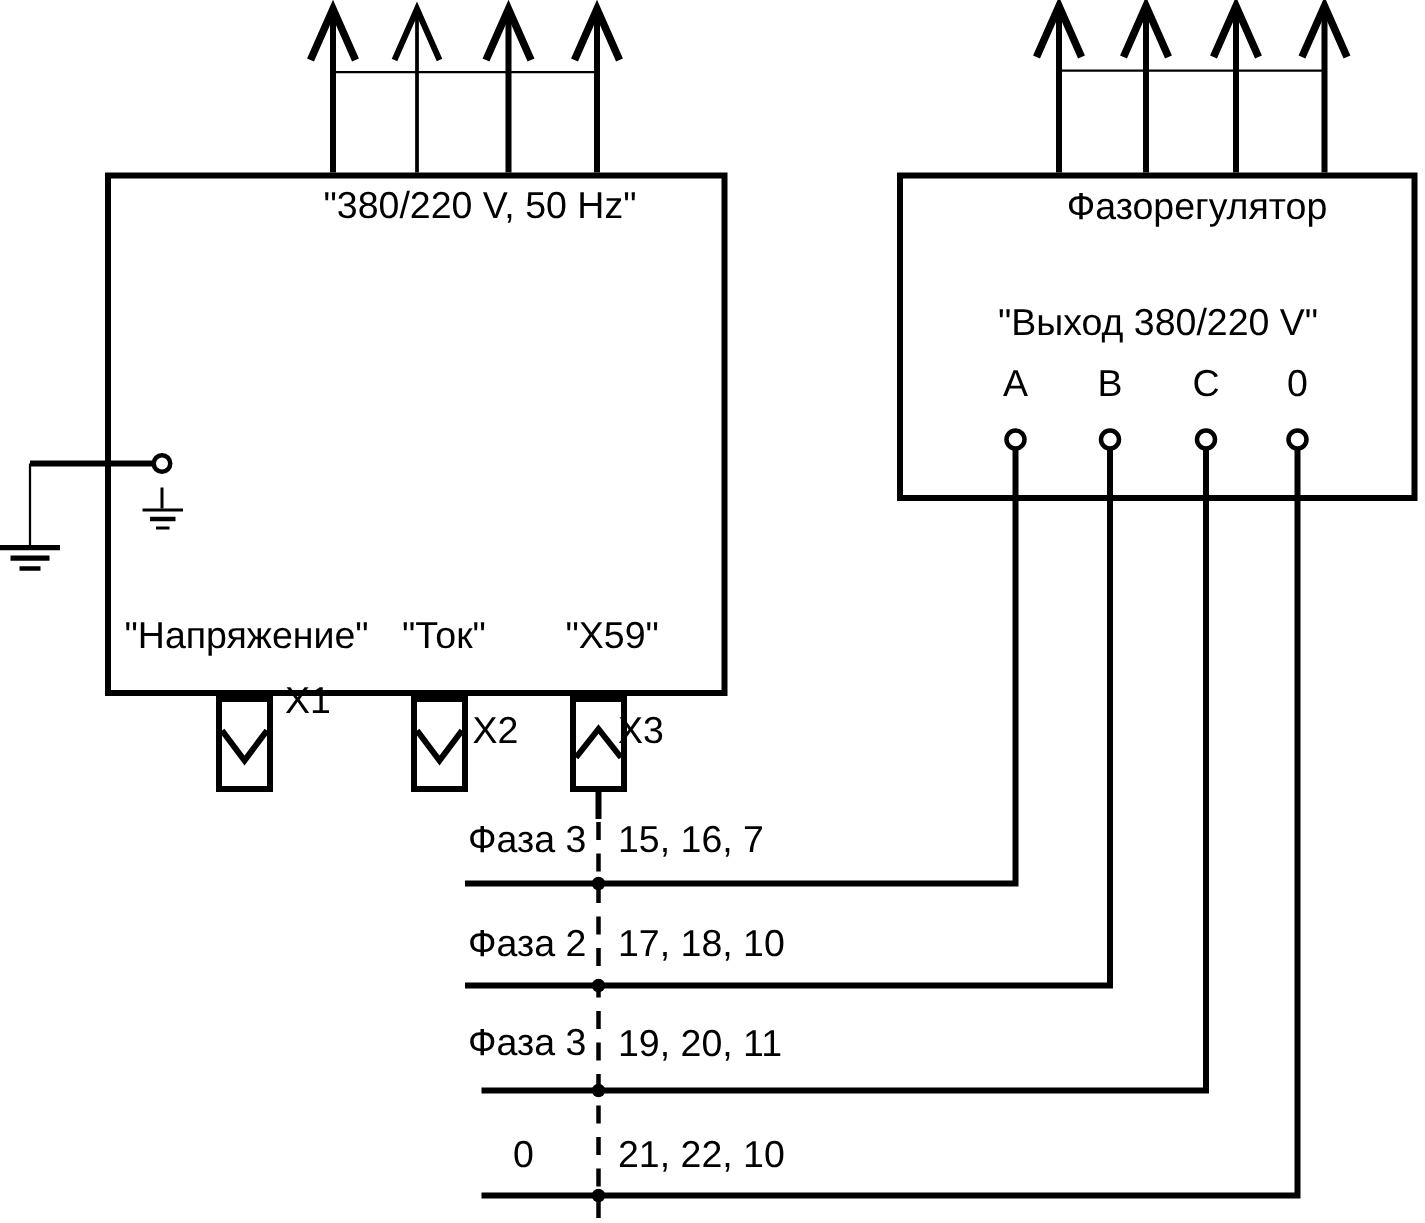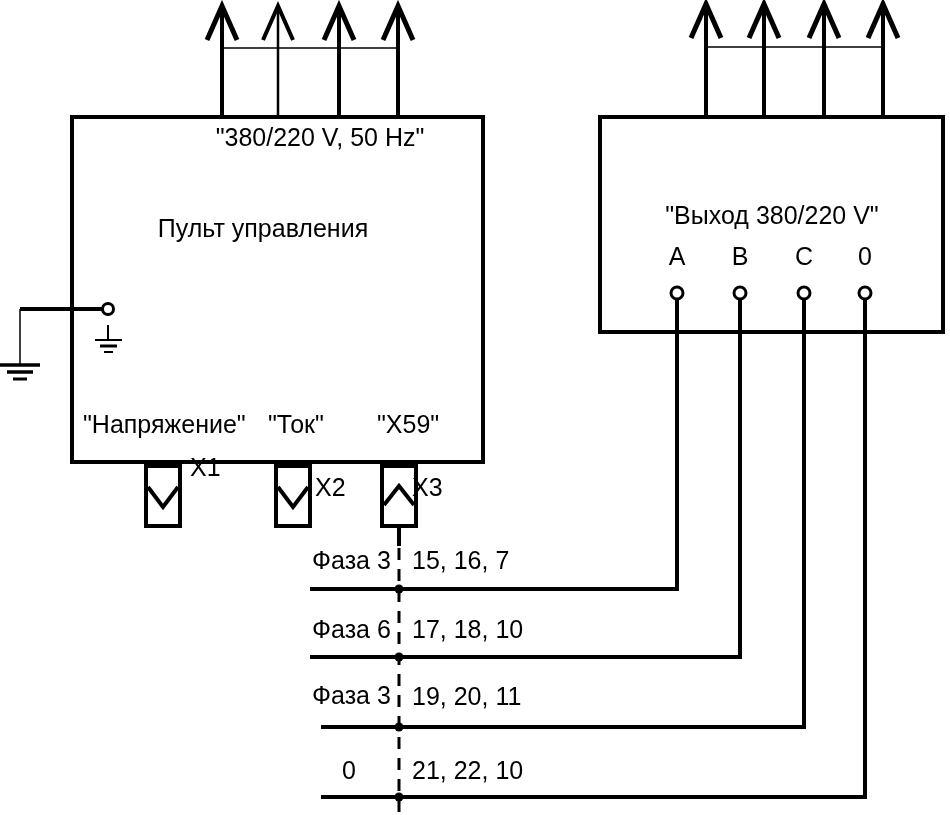--- a/index.html
+++ b/index.html
@@ -101,38 +101,38 @@
 
     <g fill="#000" stroke="none">
       <circle cx="399" cy="589" r="4.5"></circle>
       <circle cx="399" cy="657" r="4.5"></circle>
       <circle cx="399" cy="727" r="4.5"></circle>
       <circle cx="399" cy="797" r="4.5"></circle>
     </g>
   </svg>
 
   <div class="lbl ctr" style="left:320px;top:124px">"380/220 V, 50 Hz"</div>
-  <div class="lbl ctr" style="left:263px;top:215px">Пульт управления</div>
   <div class="lbl" style="left:83px;top:411px">"Напряжение"</div>
   <div class="lbl" style="left:268px;top:411px">"Ток"</div>
   <div class="lbl" style="left:377px;top:411px">"Х59"</div>
   <div class="lbl" style="left:190px;top:454px">Х1</div>
   <div class="lbl" style="left:315px;top:474px">Х2</div>
   <div class="lbl" style="left:412px;top:474px">Х3</div>
 
+  <div class="lbl ctr" style="left:798px;top:125px">Фазорегулятор</div>
   <div class="lbl ctr" style="left:772px;top:202px">"Выход 380/220 V"</div>
   <div class="lbl ctr" style="left:677px;top:243px">А</div>
   <div class="lbl ctr" style="left:740px;top:243px">В</div>
   <div class="lbl ctr" style="left:804px;top:243px">С</div>
   <div class="lbl ctr" style="left:865px;top:243px">0</div>
 
   <div class="lbl" style="left:312px;top:547px">Фаза 3</div>
   <div class="lbl" style="left:412px;top:547px">15, 16, 7</div>
 
-  <div class="lbl" style="left:312px;top:616px">Фаза 6</div>
+  <div class="lbl" style="left:312px;top:616px">Фаза 2</div>
   <div class="lbl" style="left:412px;top:616px">17, 18, 10</div>
 
   <div class="lbl" style="left:312px;top:682px">Фаза 3</div>
   <div class="lbl" style="left:412px;top:683px">19, 20, 11</div>
 
   <div class="lbl" style="left:342px;top:757px">0</div>
   <div class="lbl" style="left:412px;top:757px">21, 22, 10</div>
 
 </div>
 

